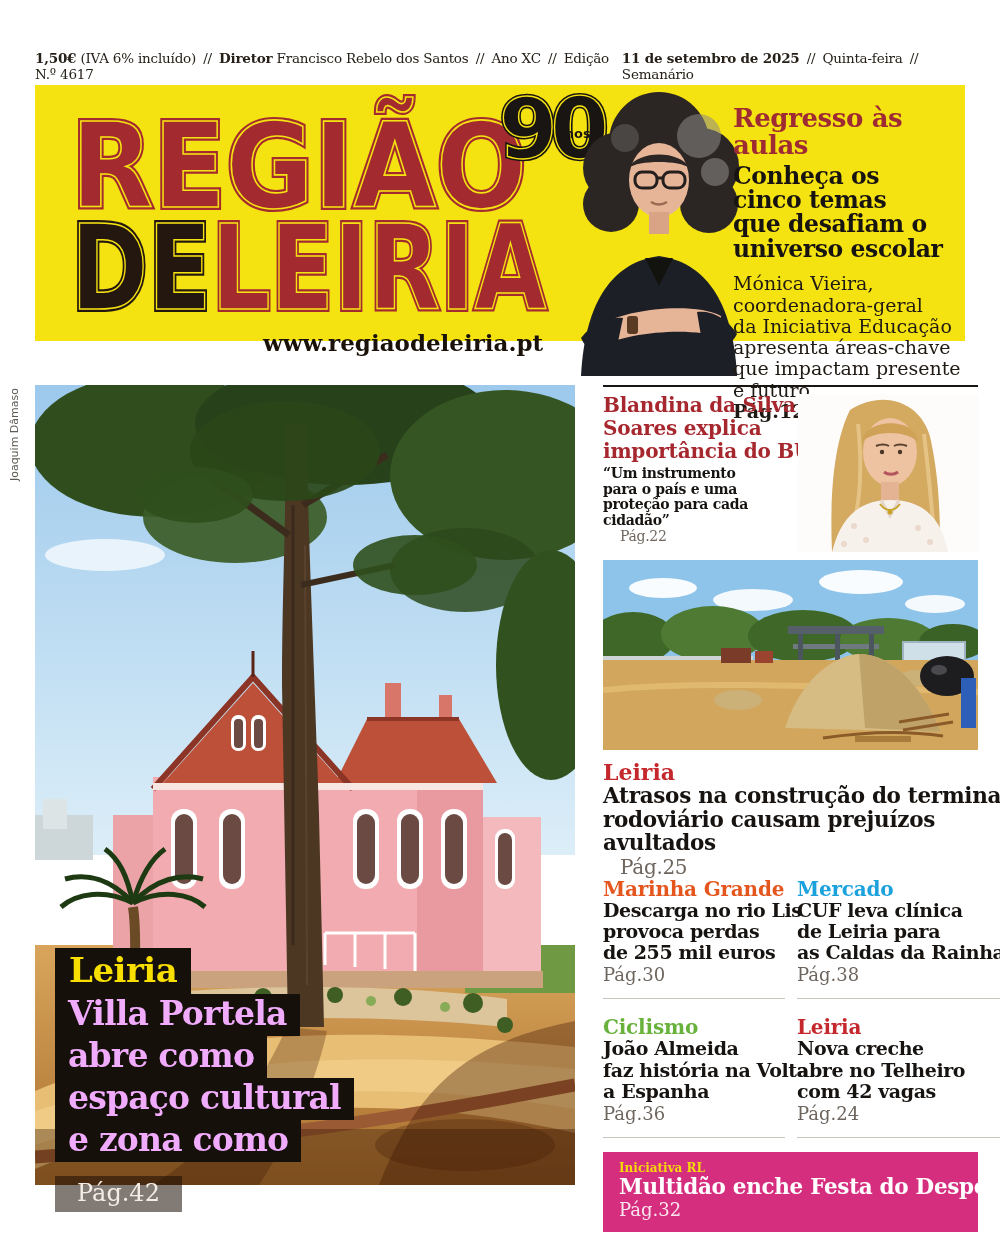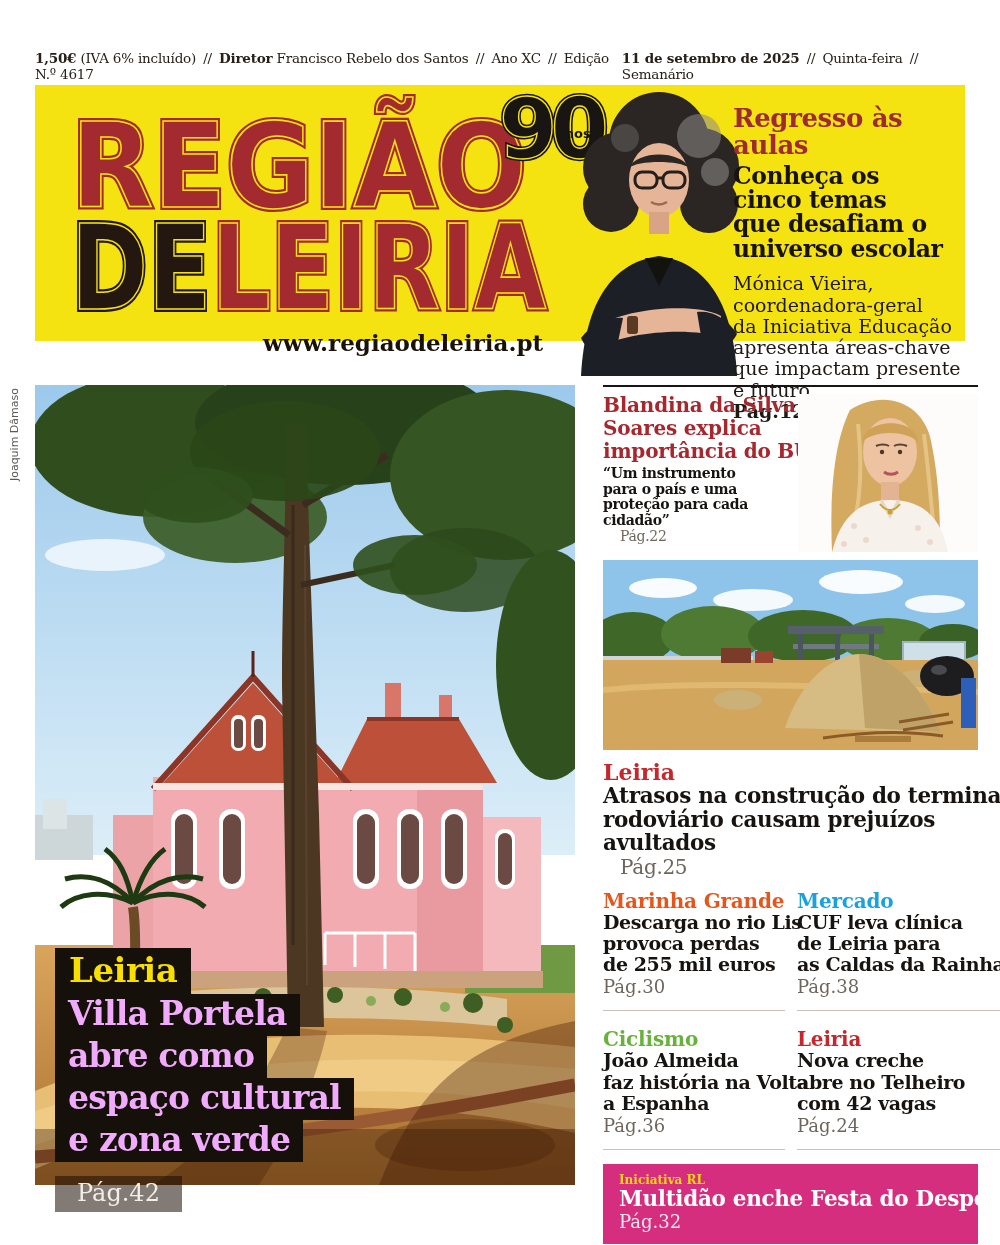--- a/index.html
+++ b/index.html
@@ -71,21 +71,21 @@
   .bupi-quote{margin-top:3px;font-size:14px;font-weight:bold;line-height:1.12;color:#171310;letter-spacing:-0.3px;}
   .pageref{font-weight:normal;color:var(--page-gray,#6e665e);margin-left:17px;}
   .bupi-photo{margin-left:-1px;}
   .construction{display:block;margin-top:8px;}
   .terminal-text{margin-top:11px;}
   .terminal-text .kicker{font-size:22px;color:var(--section-red,#c5282c);line-height:1.05;}
   .terminal-hl{font-size:21.5px;font-weight:bold;line-height:1.1;letter-spacing:-0.3px;color:#171310;}
   .terminal-hl span{display:block;white-space:nowrap;}
   .terminal-hl .pageref{display:inline;font-size:20px;}
 
-  .briefs{margin-top:12px;display:grid;grid-template-columns:182px 1fr;column-gap:12px;row-gap:18px;}
+  .briefs{margin-top:0;display:grid;grid-template-columns:182px 1fr;column-gap:12px;row-gap:18px;}
   .brief{border-bottom:1px solid var(--divider-gray,#c8c3bd);padding-bottom:13px;}
   .brief-label{font-size:20px;font-weight:bold;line-height:1.05;letter-spacing:-0.2px;}
   .brief-hl{font-size:19px;font-weight:bold;line-height:1.12;letter-spacing:-0.4px;color:#171310;}
   .brief-hl span{display:block;white-space:nowrap;}
   .brief-page{font-size:18px;color:var(--page-gray,#6e665e);margin-top:1px;}
 
   .banner{margin-top:14px;height:80px;background:var(--banner-pink,#d62e7e);padding:10px 16px;}
   .banner-label{font-size:12px;font-weight:bold;color:var(--banner-yellow,#f5d90a);line-height:1.1;}
   .banner-hl{font-size:21.5px;font-weight:bold;color:#ffffff;line-height:1.1;letter-spacing:-0.3px;white-space:nowrap;}
   .banner-page{font-size:18px;color:rgba(255,255,255,0.88);}
@@ -313,21 +313,21 @@
       <ellipse cx="380" cy="180" rx="62" ry="30" fill="#2f4f1c" opacity="0.9"></ellipse>
       <ellipse cx="160" cy="110" rx="58" ry="28" fill="#2f4f1c" opacity="0.9"></ellipse>
     </g>
   </svg>
 
   <div class="lead-overlay">
     <div class="lead-tag">Leiria</div>
     <div class="hl-line">Villa Portela</div>
     <div class="hl-line">abre como</div>
     <div class="hl-line">espaço cultural</div>
-    <div class="hl-line">e zona verde</div>
+    <div class="hl-line">e zona como</div>
     <div class="lead-page">Pág.42</div>
   </div>
 </section>
 
 <aside class="abs right-col">
   <div class="rule"></div>
 
   <article class="bupi-row">
     <div class="bupi-text">
       <div class="bupi-kicker">

